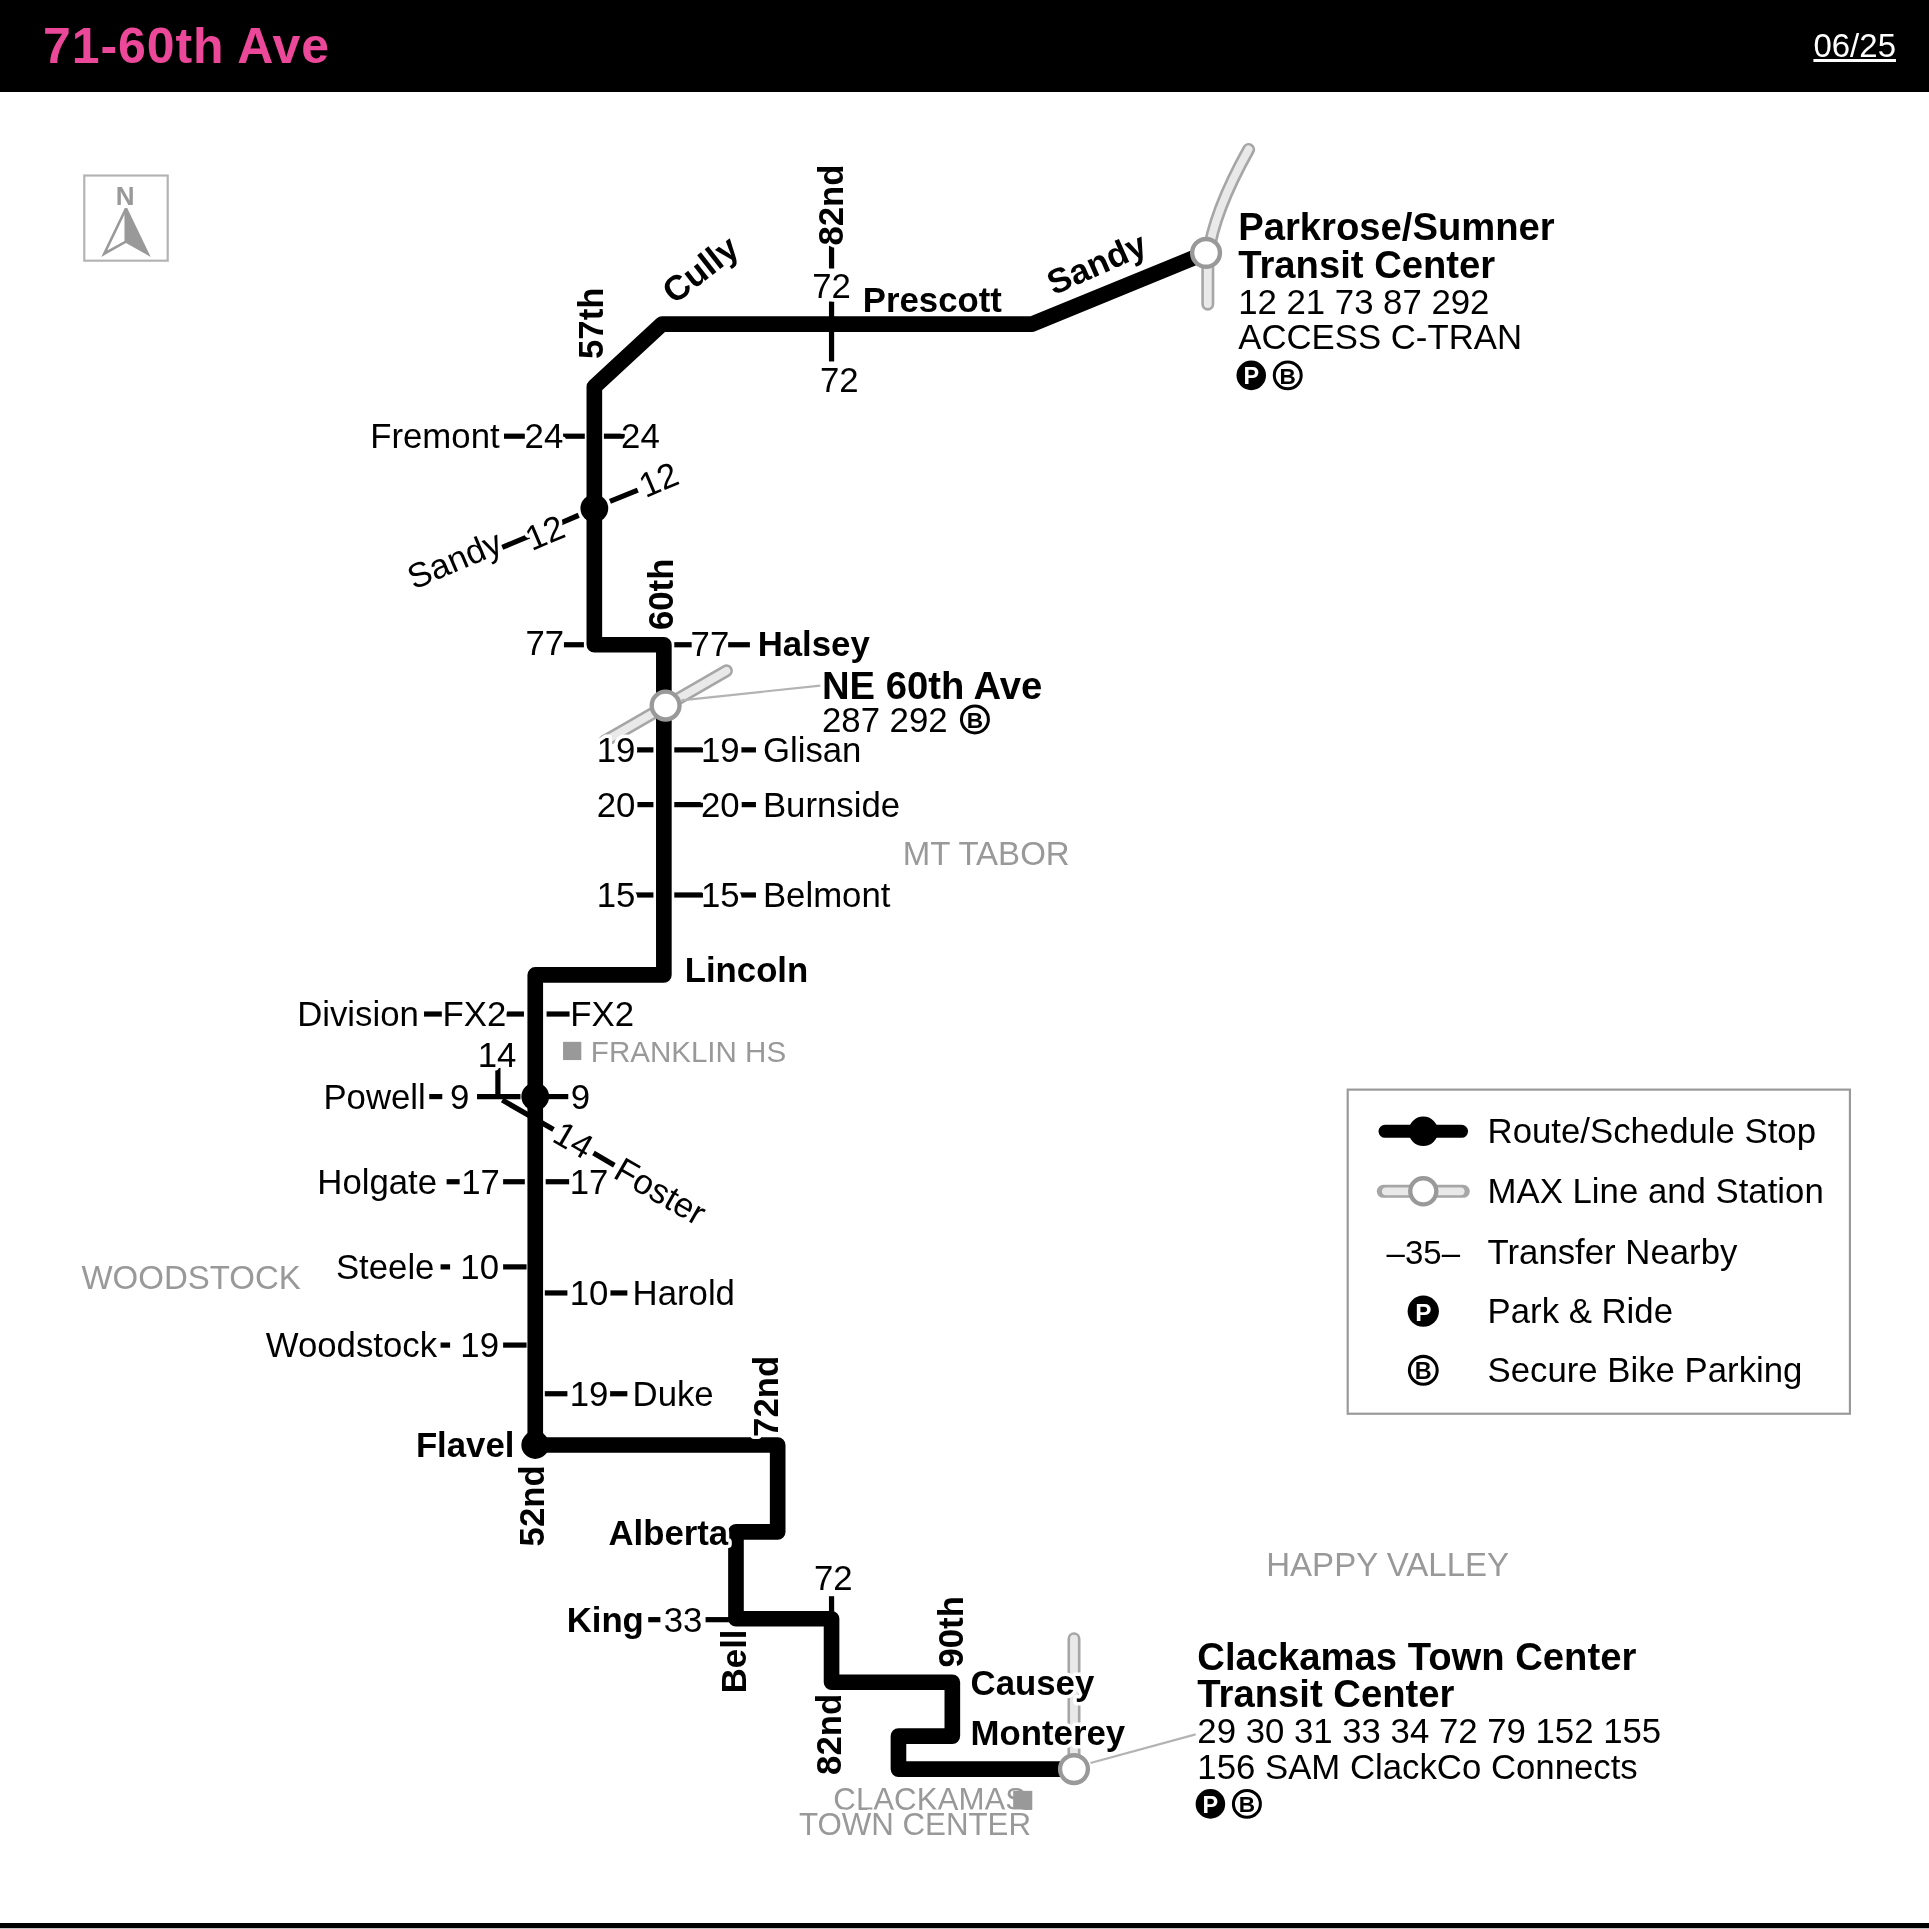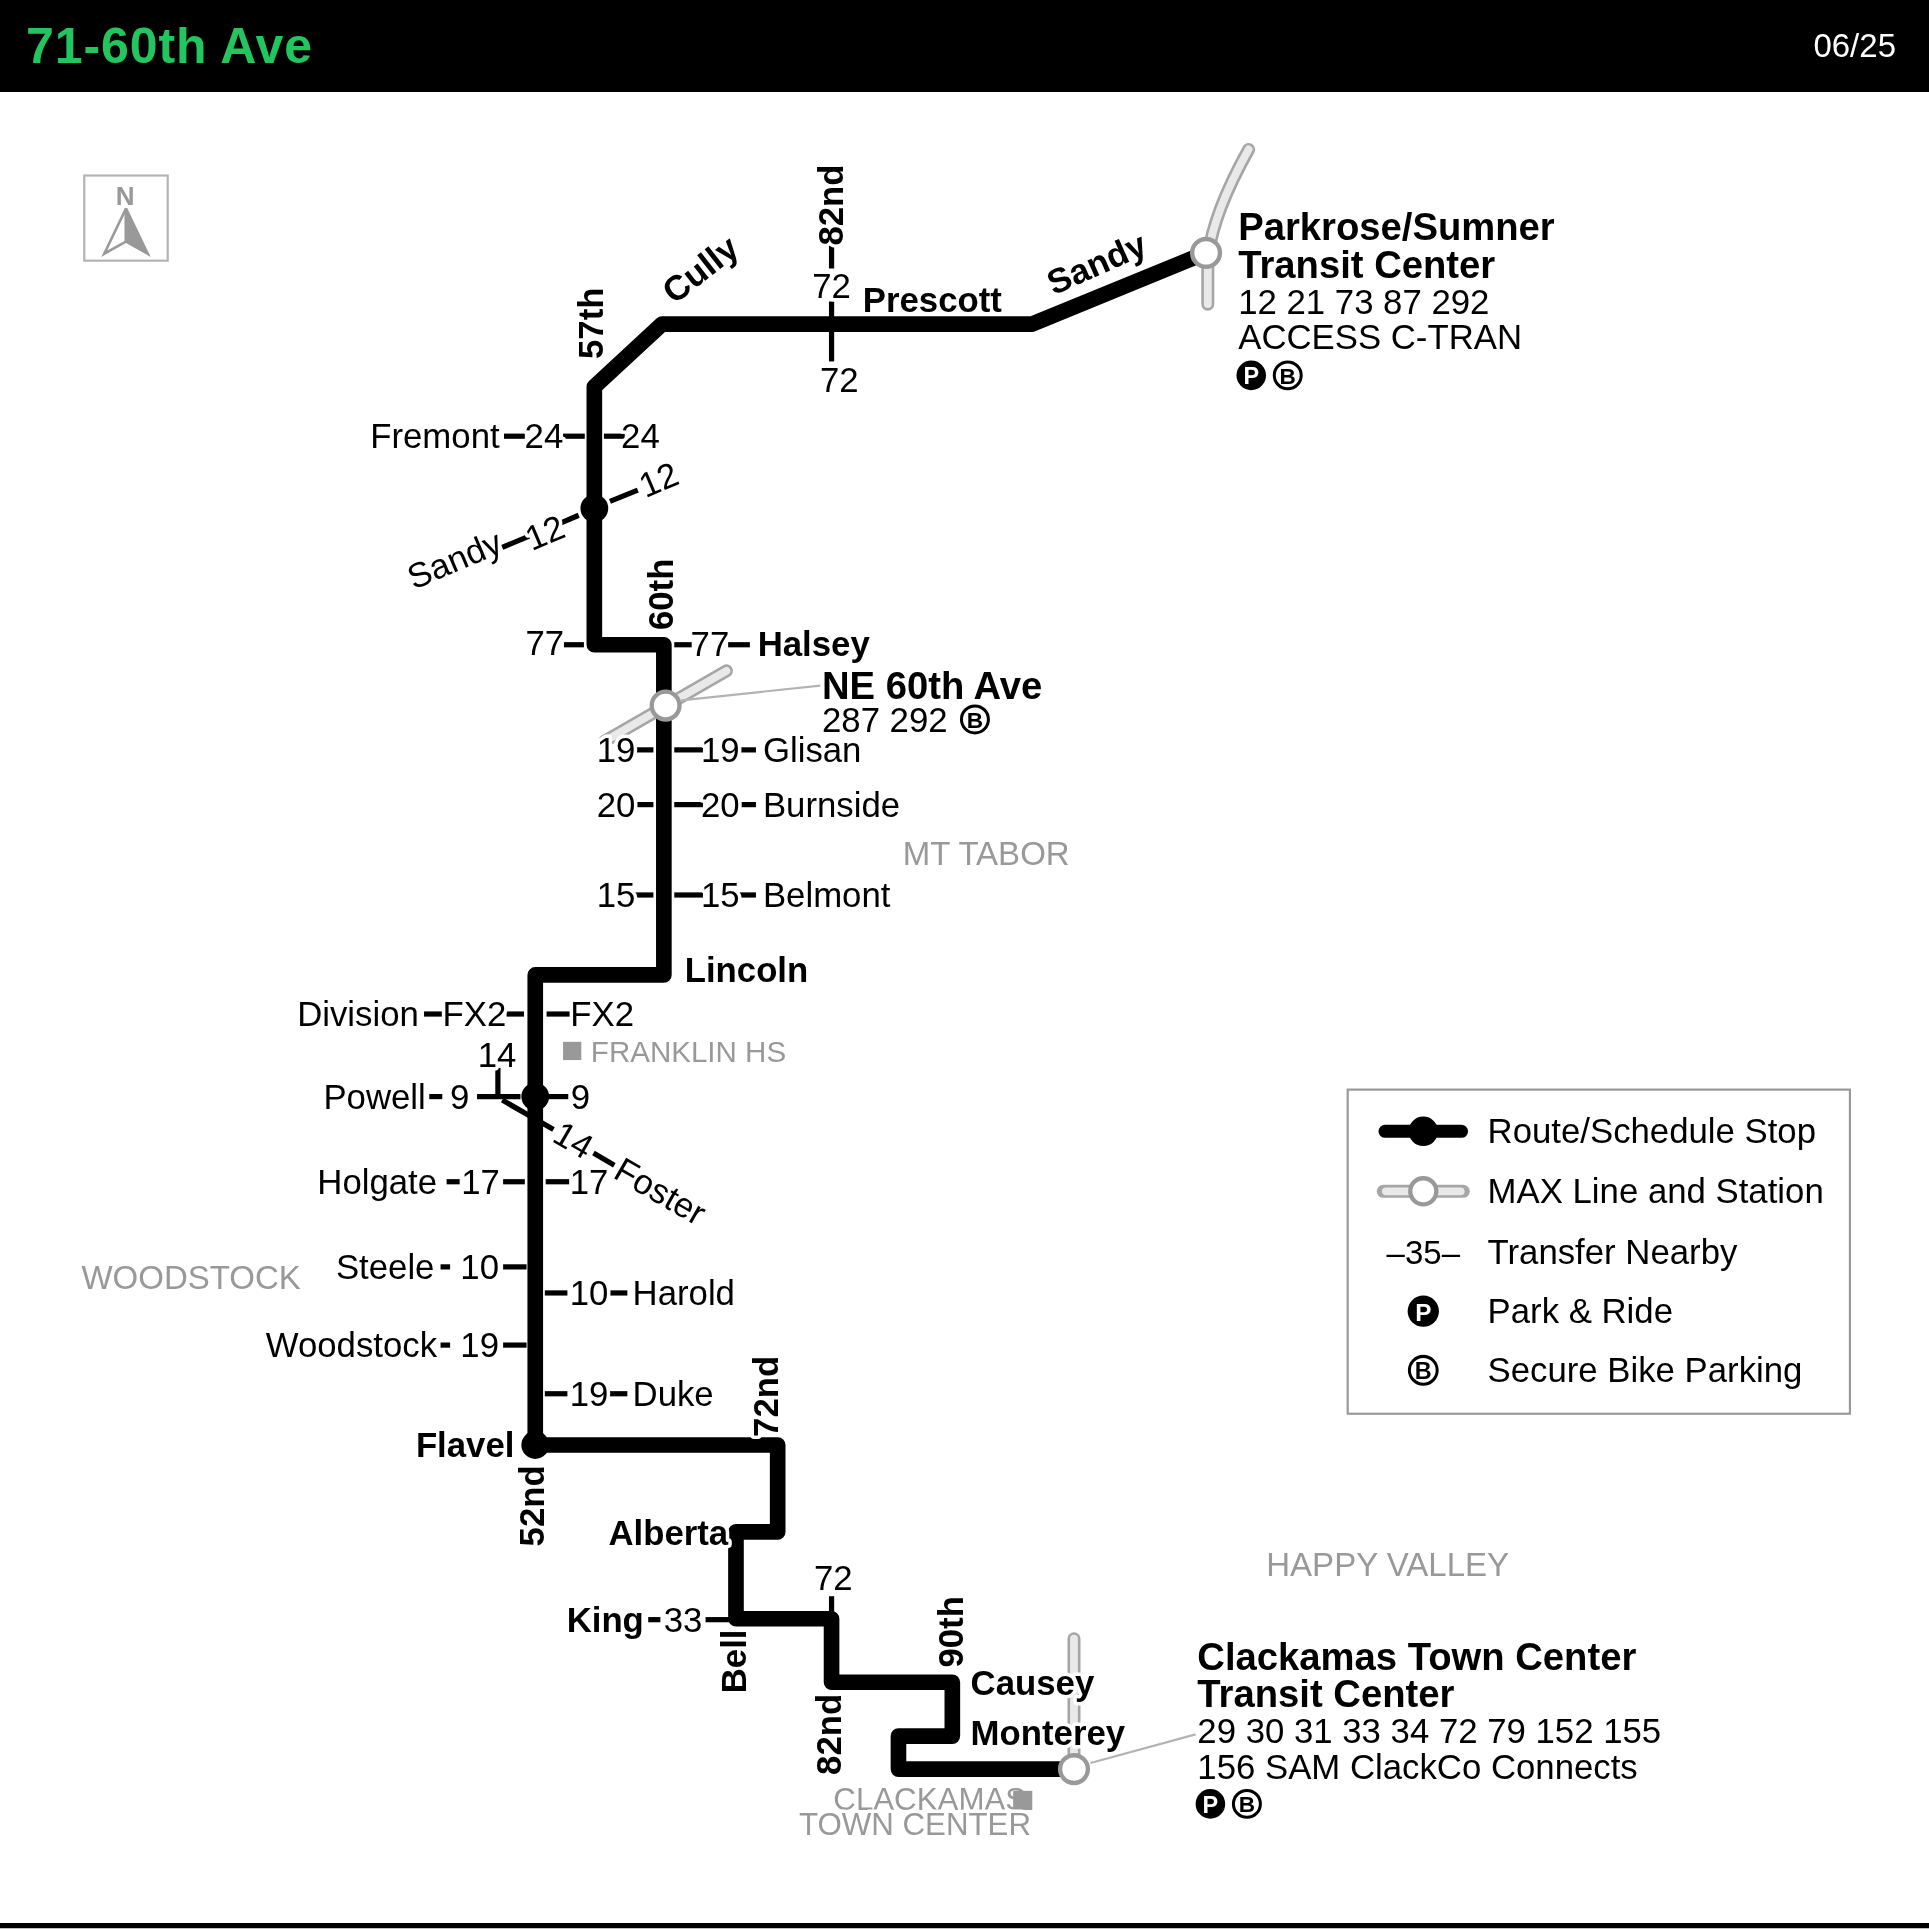--- a/index.html
+++ b/index.html
@@ -1,21 +1,21 @@
 <!DOCTYPE html>
 <html style="font-size:14px"><head>
 <meta charset="utf-8">
 <style>
   html,body{margin:0;padding:0;background:#fff;}
   #page{position:relative;width:1929px;height:1929px;background:#ffffff;overflow:hidden;
         font-family:"Liberation Sans",sans-serif;}
   #topbar{position:absolute;left:0;top:0;width:1929px;height:92px;background:#000;
           display:flex;align-items:center;justify-content:space-between;z-index:5;}
-  #topbar .title{color:#22c55e;font-size:50px;font-weight:bold;margin-left:26px;letter-spacing:0.9px;}
-  #topbar .date{color:#fff;font-size:33px;margin-right:33px;}
+  #topbar .title{color:#ec4899;font-size:50px;font-weight:bold;margin-left:43px;letter-spacing:0.9px;}
+  #topbar .date{color:#fff;font-size:33px;margin-right:33px;text-decoration:underline;}
   svg{position:absolute;left:0;top:0;}
   text{font-family:"Liberation Sans",sans-serif;fill:#000;dominant-baseline:central;}
   .t40{font-size:40px;}
   .b40{font-size:40px;font-weight:bold;}
   .b44{font-size:44px;font-weight:bold;}
   .g38{font-size:38px;fill:#999;}
   .g36{font-size:36px;fill:#999;}
   .g34{font-size:34px;fill:#999;}
   .halo{paint-order:stroke;stroke:#fff;stroke-width:8px;stroke-linejoin:round;}
   .mid{text-anchor:middle;}

